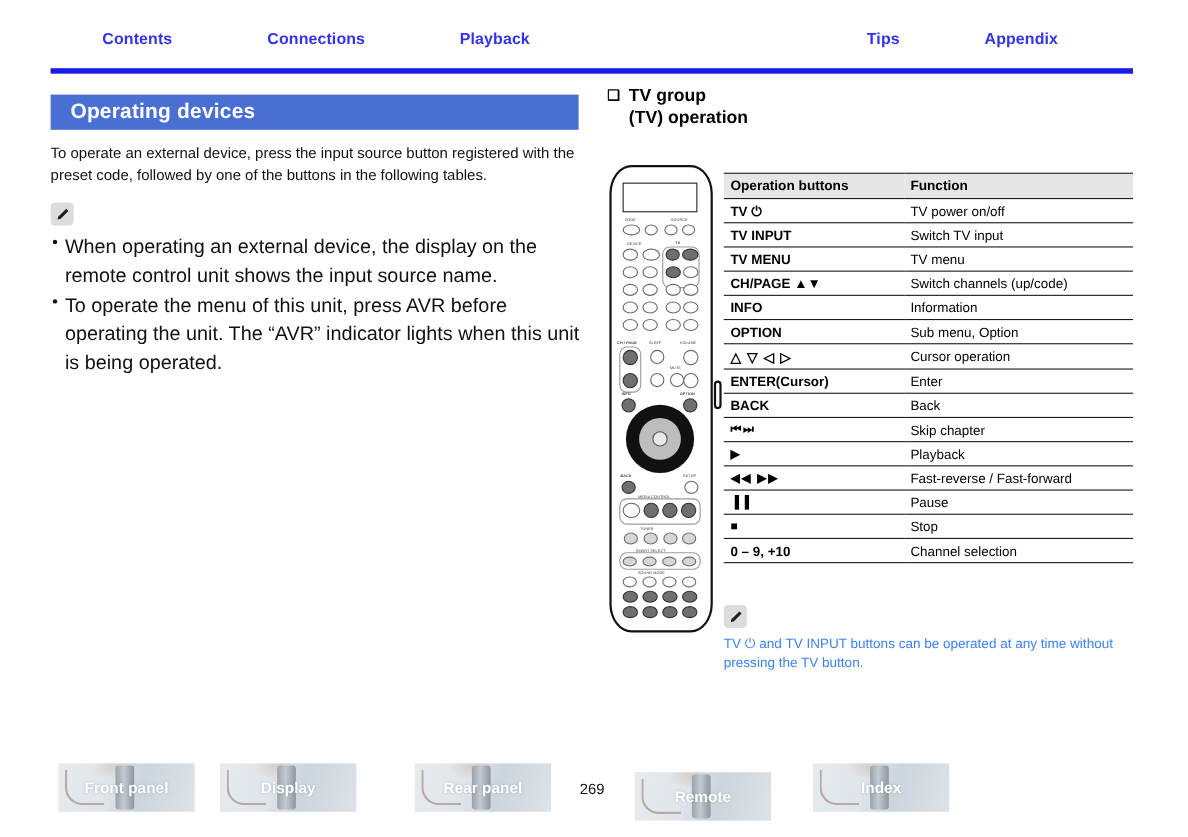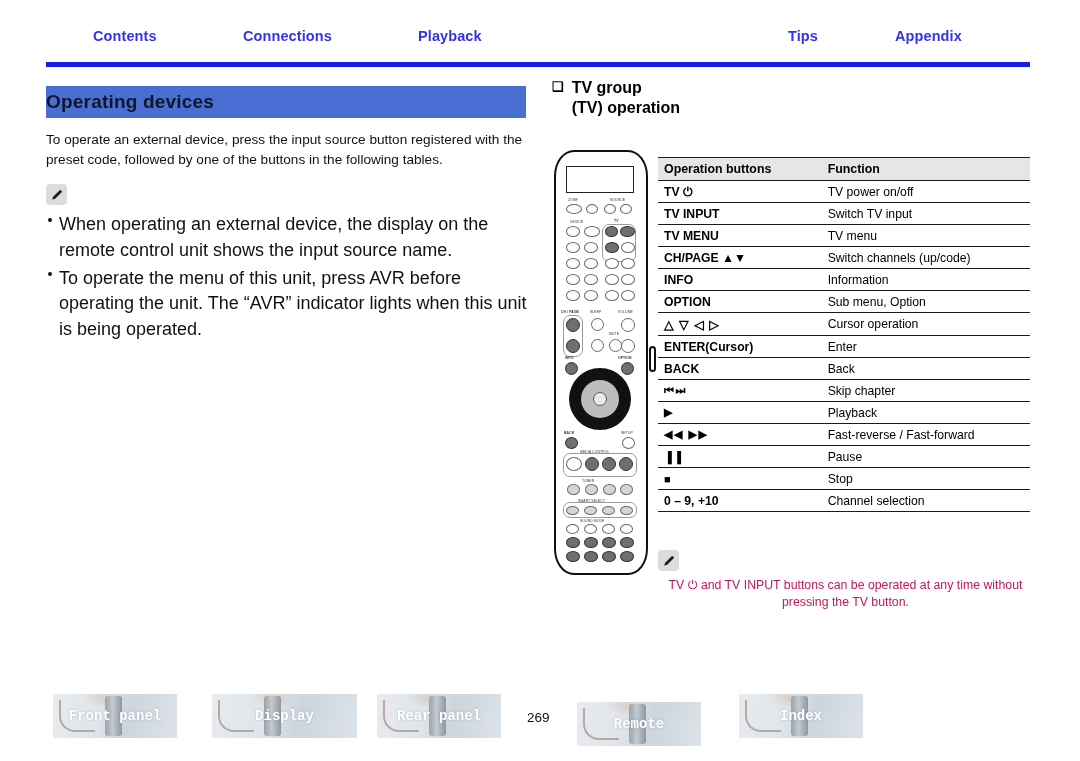--- a/index.html
+++ b/index.html
@@ -57,23 +57,24 @@
     width: 480px;
   }
   .page-title-bar {
     width: 480px;
     height: 32px;
     background: #4a6fd4;
     display: flex;
     align-items: center;
   }
   .page-title-bar .ttl {
-    color: #0f172a;
+    color: #ffffff;
     font-weight: bold;
     font-size: 19px;
+    padding-left: 18px;
     letter-spacing: 0.2px;
   }
   .intro-para {
     margin-top: 12px;
     font-size: 13.6px;
     line-height: 1.45;
     color: #111;
     width: 486px;
   }
 
@@ -260,22 +261,21 @@
     position: absolute;
     left: 658px;
     top: 550px;
     width: 375px;
   }
   .tbl-note .note-icon { margin-top: 0; }
   .tbl-note p {
     margin: 6px 0 0 0;
     font-size: 12.3px;
     line-height: 1.35;
-    color: #be185d;
-    text-align: center;
+    color: #3b82f6;
   }
 
   
   .footer {
     position: absolute;
     left: 0;
     top: 694px;
     width: 1080px;
     height: 48px;
   }
@@ -309,24 +309,23 @@
   .foot-btn .lbl {
     position: absolute;
     left: 0; right: 0;
     top: 50%;
     transform: translateY(-50%);
     text-align: center;
     color: #ffffff;
     font-weight: bold;
     font-size: 14px;
     text-shadow: 0 0 2px rgba(120,130,140,0.55);
-    font-family: Liberation Mono, monospace;
   }
   .fb-front   { left: 53px; }
-  .fb-display { left: 212px; padding-left: 21px; }
+  .fb-display { left: 200px; }
   .fb-rear    { left: 377px; }
   .fb-remote  { left: 577px; margin-top: 8px; }
   .fb-index   { left: 739px; }
 
   .page-num {
     position: absolute;
     left: 527px;
     top: 710px;
     font-size: 13.5px;
     color: #111;

